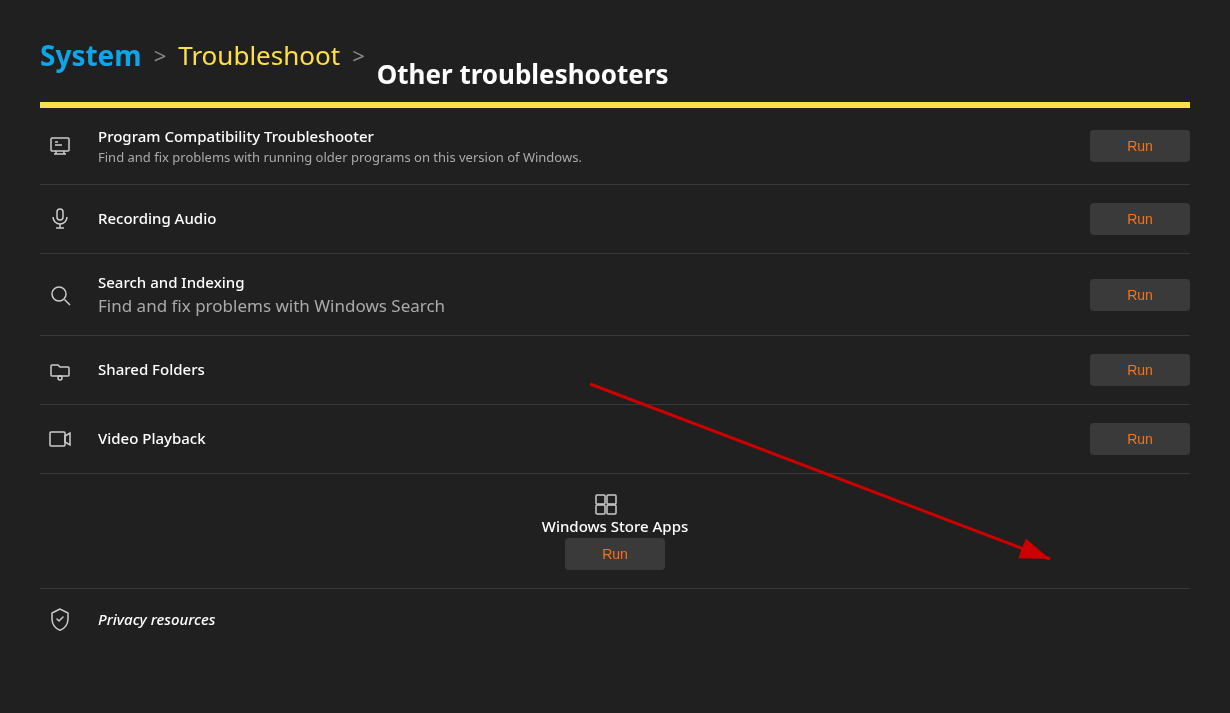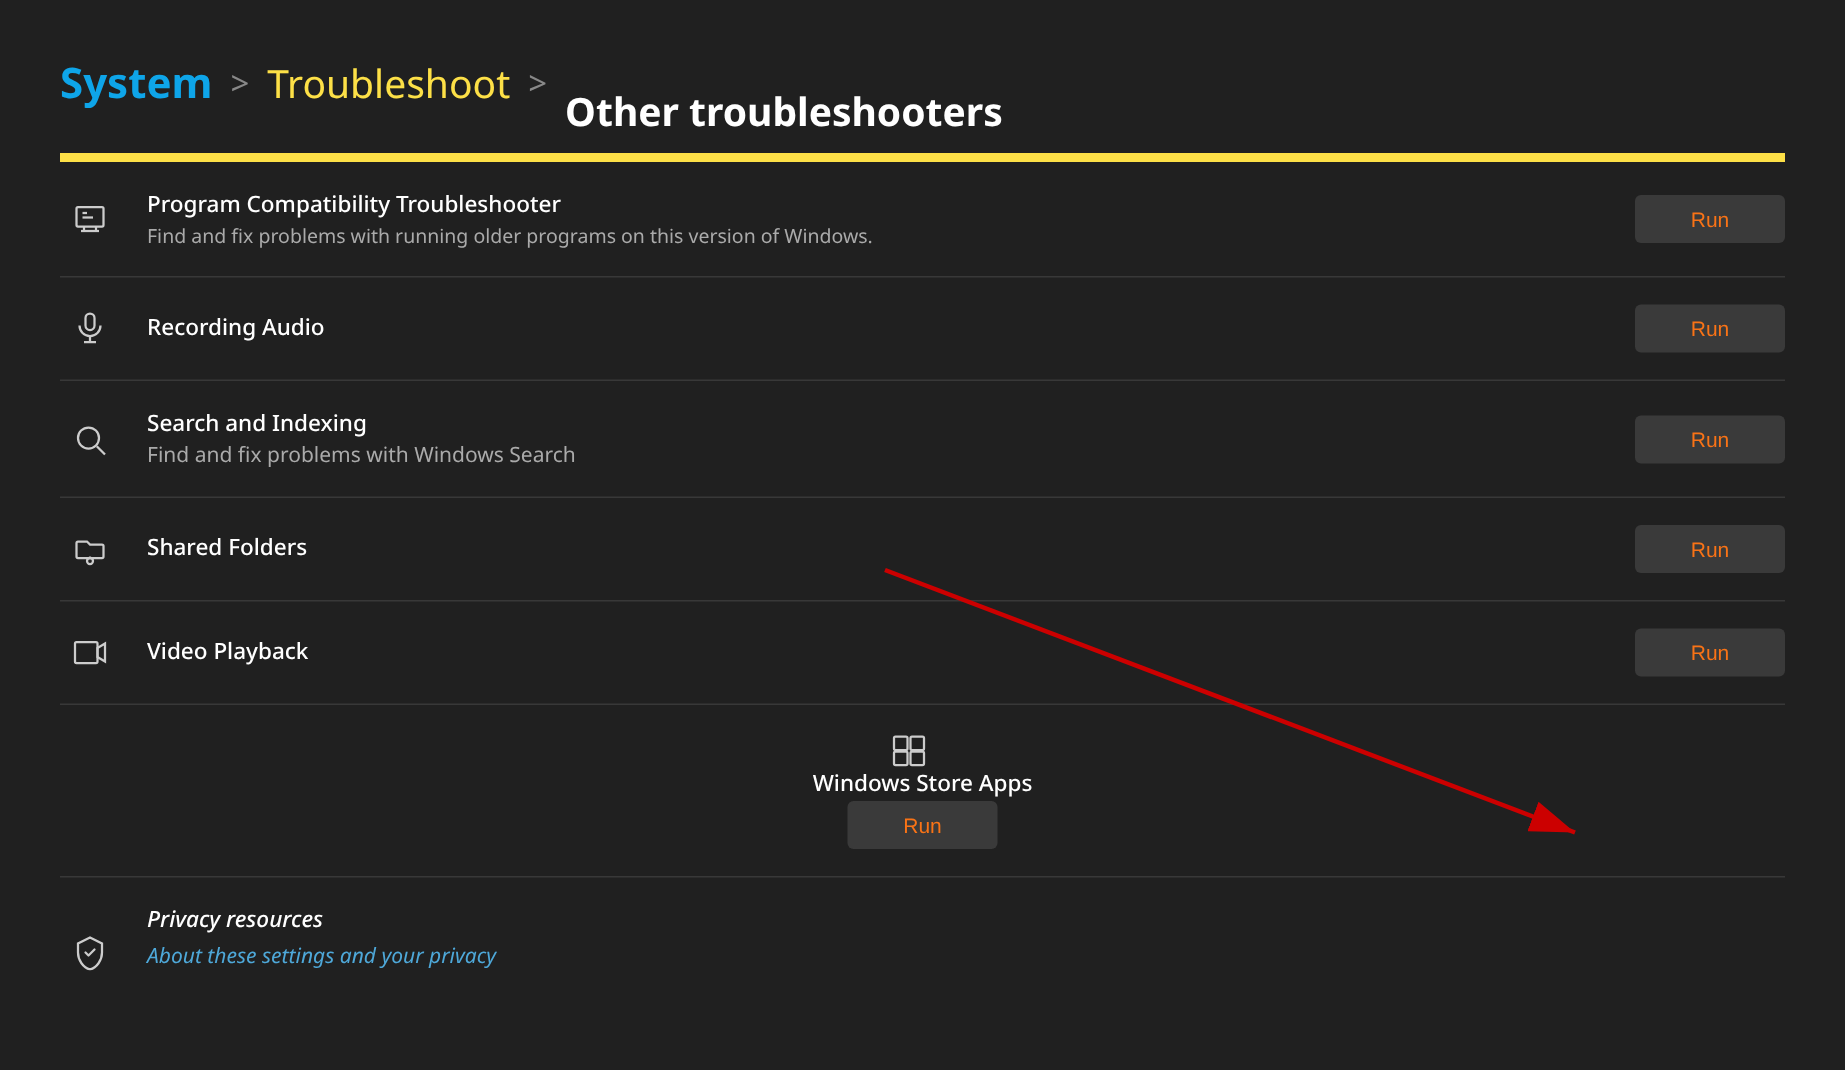--- a/index.html
+++ b/index.html
@@ -81,21 +81,21 @@
     }
 
     .item-title {
       font-size: 15px;
       font-weight: 500;
       color: #ffffff;
       margin-bottom: 2px;
     }
 
     .item-description {
-      font-size: 14px;
+      font-size: 17px;
       color: #aaaaaa;
     }
 
     .run-button {
       background-color: #3a3a3a;
       color: #f97316;
       border: none;
       padding: 8px 28px;
       font-size: 14px;
       border-radius: 4px;
@@ -242,17 +242,16 @@
 
   <div class="privacy-item">
     <div class="item-icon">
       <svg viewBox="0 0 24 24" fill="none" stroke="currentColor" stroke-width="1.5">
         <path d="M12 2L4 6v6c0 5.25 3.5 10.15 8 11.25C16.5 22.15 20 17.25 20 12V6L12 2z"></path>
         <path d="M9 12l2 2 4-4" stroke-width="1.5" stroke-linecap="round" stroke-linejoin="round"></path>
       </svg>
     </div>
     <div class="item-text">
       <div class="item-title">Privacy resources</div>
-      <a href="#" class="privacy-link">About these settings and your privacy</a>
     </div>
   </div>
 
 </div>
 
 </body></html>

